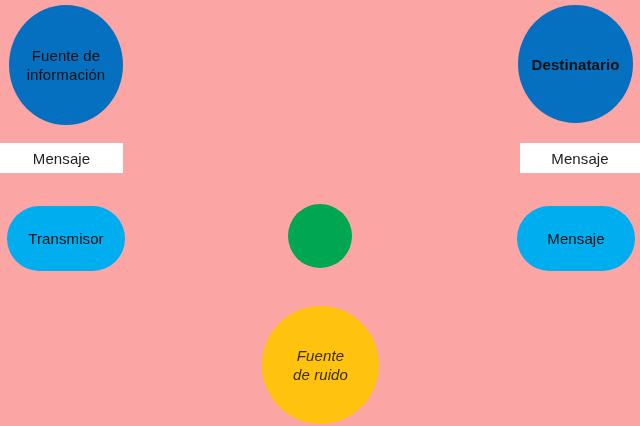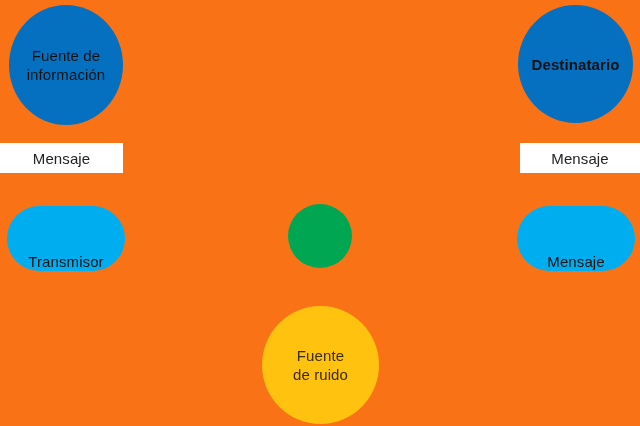--- a/index.html
+++ b/index.html
@@ -4,21 +4,21 @@
 <style>
   html, body {
     margin: 0;
     padding: 0;
     background: #000000;
   }
   #canvas {
     position: relative;
     width: 640px;
     height: 426px;
-    background: #f97316;
+    background: #fca5a5;
     overflow: hidden;
     font-family: "Liberation Sans", sans-serif;
   }
   .node {
     position: absolute;
     display: flex;
     align-items: center;
     justify-content: center;
     text-align: center;
     box-sizing: border-box;
@@ -27,21 +27,21 @@
     color: #111111;
     font-size: 15px;
     line-height: 19px;
     font-family: "Liberation Sans", sans-serif;
     white-space: pre-line;
     letter-spacing: 0.1px;
   }
   
   .circle { border-radius: 50%; }
   
-  .pill { border-radius: 999px; align-items: flex-end; }
+  .pill { border-radius: 999px; }
   
   .msgbox {
     background: #ffffff;
     border: 0;
   }
   .msgbox .node-label {
     color: #222222;
     font-size: 15px;
   }
 
@@ -86,21 +86,21 @@
 
   <div class="node pill" id="transmitter-pill" style="background:#00AEEF;">
     <span class="node-label">Transmisor</span>
   </div>
 
   <div class="node circle" id="noise-channel-circle" style="background:#00A651;">
     <span class="node-label"></span>
   </div>
 
   <div class="node circle" id="noise-source-circle" style="background:#FFC20E;">
-    <span class="node-label" style="color:#3A2B00;">Fuente
+    <span class="node-label" style="color:#3A2B00;font-style:italic;">Fuente
 de ruido</span>
   </div>
 
   <div class="node pill" id="receiver-pill" style="background:#00AEEF;">
     <span class="node-label">Mensaje</span>
   </div>
 
   <div class="node msgbox" id="message-right">
     <span class="node-label">Mensaje</span>
   </div>

